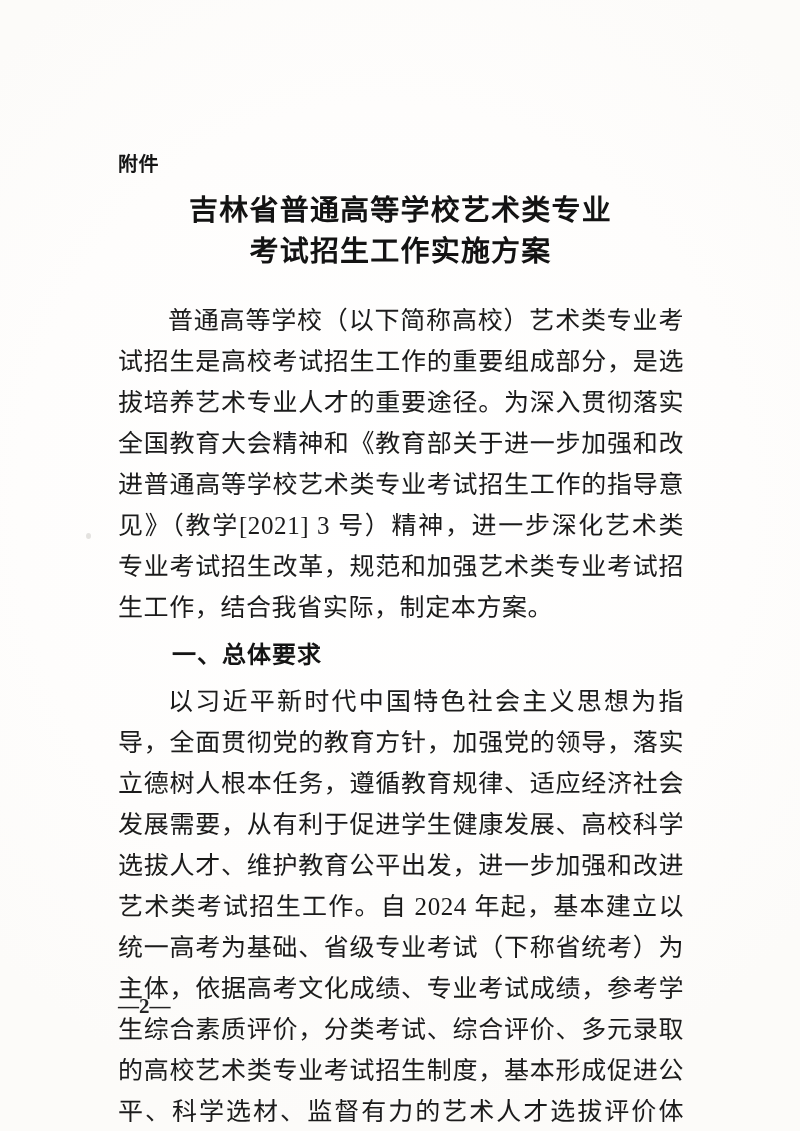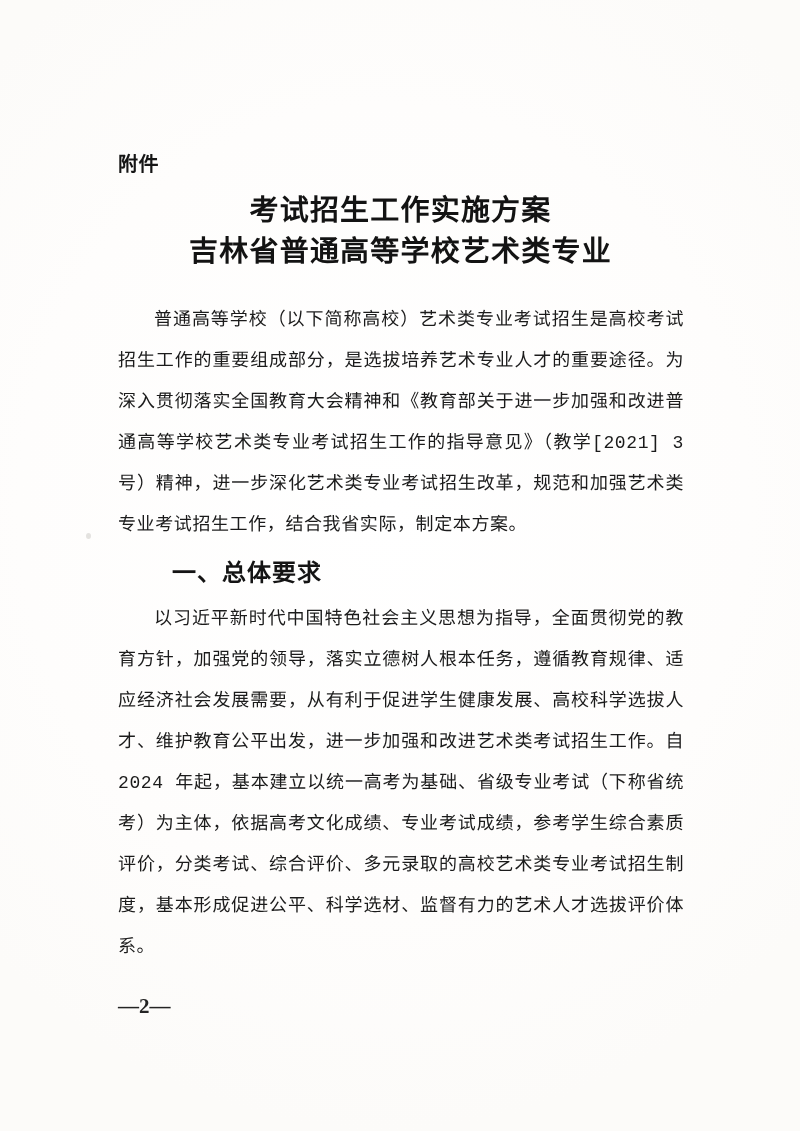--- a/index.html
+++ b/index.html
@@ -75,22 +75,22 @@
   
   .body-col {
     position: absolute;
     left: 118px;
     top: 300px;
     width: 566px;
   }
 
   .para {
     margin: 0;
-    font-family: Liberation Mono, monospace;
-    font-size: 18px;
+    font-family: Liberation Serif, serif;
+    font-size: 25px;
     line-height: 41px;
     letter-spacing: .6px;
     text-align: justify;
     text-justify: inter-ideograph;
     text-indent: 2em;
     color: #1b1b1b;
   }
 
   
   .para::after {
@@ -127,22 +127,22 @@
 <body>
 
 <div class="page">
 
   <div class="paper-tint"></div>
   <div class="scan-speck"></div>
 
   <div class="attachment-label">附件</div>
 
   <div class="doc-title">
+    <span class="title-line">吉林省普通高等学校艺术类专业</span>
     <span class="title-line">考试招生工作实施方案</span>
-    <span class="title-line">吉林省普通高等学校艺术类专业</span>
   </div>
 
   <div class="body-col">
       <p class="para ragged-last">普通高等学校（以下简称高校）艺术类专业考试招生是高校考试招生工作的重要组成部分，是选拔培养艺术专业人才的重要途径。为深入贯彻落实全国教育大会精神和《教育部关于进一步加强和改进普通高等学校艺术类专业考试招生工作的指导意见》（教学[2021] 3 号）精神，进一步深化艺术类专业考试招生改革，规范和加强艺术类专业考试招生工作，结合我省实际，制定本方案。</p>
       <p class="heading">一、总体要求</p>
       <p class="para ragged-last">以习近平新时代中国特色社会主义思想为指导，全面贯彻党的教育方针，加强党的领导，落实立德树人根本任务，遵循教育规律、适应经济社会发展需要，从有利于促进学生健康发展、高校科学选拔人才、维护教育公平出发，进一步加强和改进艺术类考试招生工作。自 2024 年起，基本建立以统一高考为基础、省级专业考试（下称省统考）为主体，依据高考文化成绩、专业考试成绩，参考学生综合素质评价，分类考试、综合评价、多元录取的高校艺术类专业考试招生制度，基本形成促进公平、科学选材、监督有力的艺术人才选拔评价体系。</p>
     </div>
 
   <div class="page-number">—2—</div>
 

